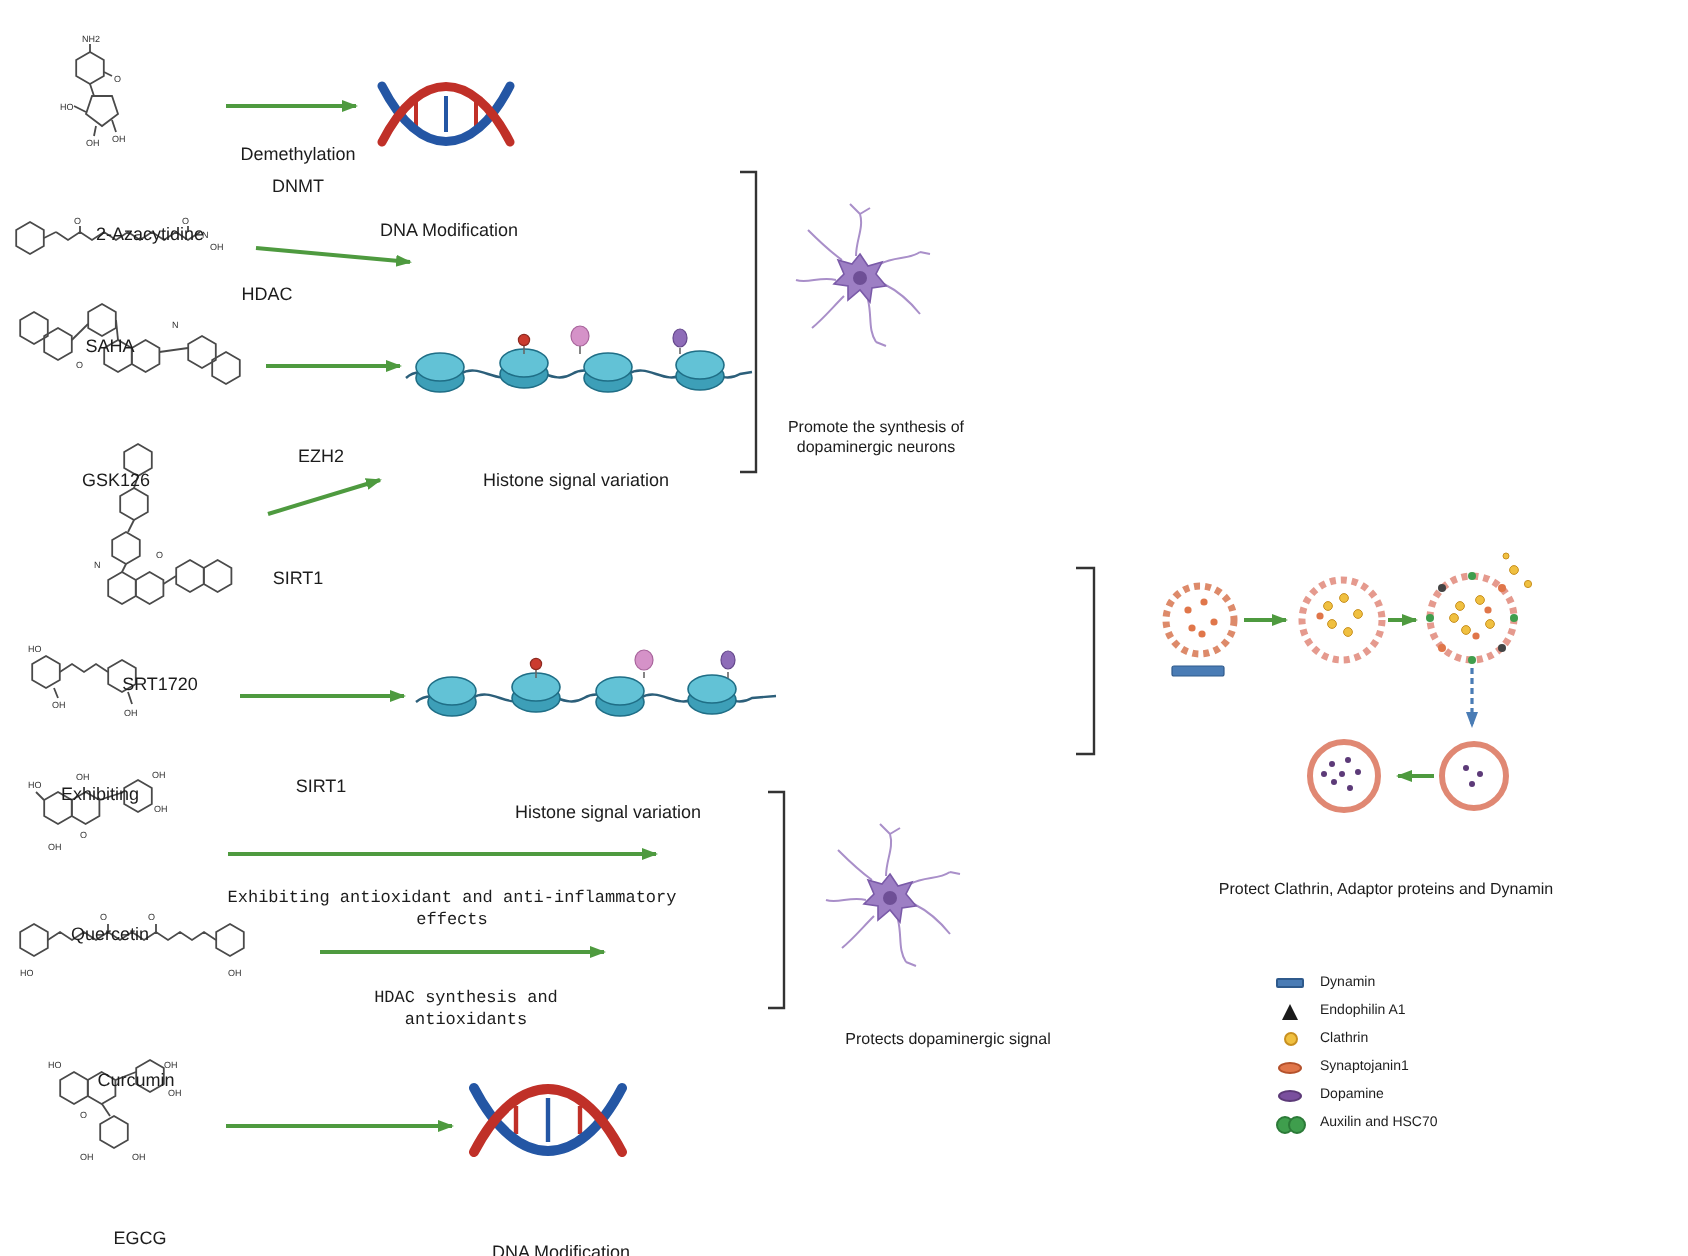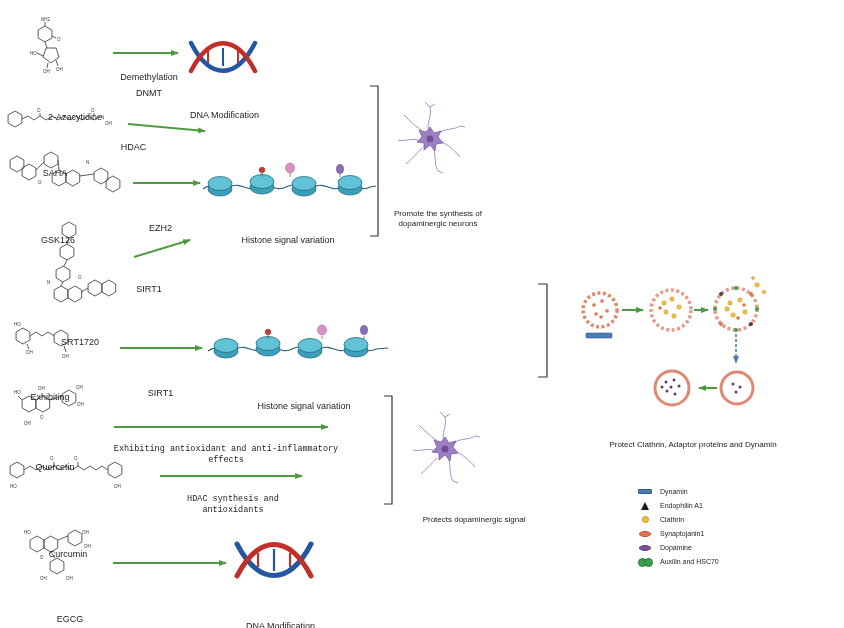--- a/index.html
+++ b/index.html
@@ -312,21 +312,21 @@
       </g>
     </g>
   </svg>
 
   <div class="lbl" style="left:30px;top:80px;width:90px">2-Azacytidine</div>
   <div class="lbl" style="left:25px;top:136px;width:60px">SAHA</div>
   <div class="lbl" style="left:28px;top:203px;width:60px">GSK126</div>
   <div class="lbl" style="left:48px;top:305px;width:64px">SRT1720</div>
   <div class="lbl" style="left:14px;top:360px;width:72px">Exhibiting</div>
   <div class="lbl" style="left:25px;top:430px;width:60px">Quercetin</div>
-  <div class="lbl" style="left:38px;top:517px;width:60px">Curcumin</div>
+  <div class="lbl" style="left:38px;top:503px;width:60px">Curcumin</div>
   <div class="lbl" style="left:45px;top:582px;width:50px">EGCG</div>
 
   <div class="lbl" style="left:110px;top:40px;width:78px">Demethylation</div>
   <div class="lbl" style="left:110px;top:56px;width:78px">DNMT</div>
   <div class="lbl" style="left:111px;top:110px;width:45px">HDAC</div>
   <div class="lbl" style="left:138px;top:191px;width:45px">EZH2</div>
   <div class="lbl" style="left:128px;top:252px;width:42px">SIRT1</div>
   <div class="lbl" style="left:138px;top:356px;width:45px">SIRT1</div>
   <div class="lbl lbl-left lbl-med" style="left:110px;top:412px;width:232px">Exhibiting antioxidant and anti-inflammatory effects</div>
   <div class="lbl lbl-med" style="left:158px;top:462px;width:150px">HDAC synthesis and antioxidants</div>

